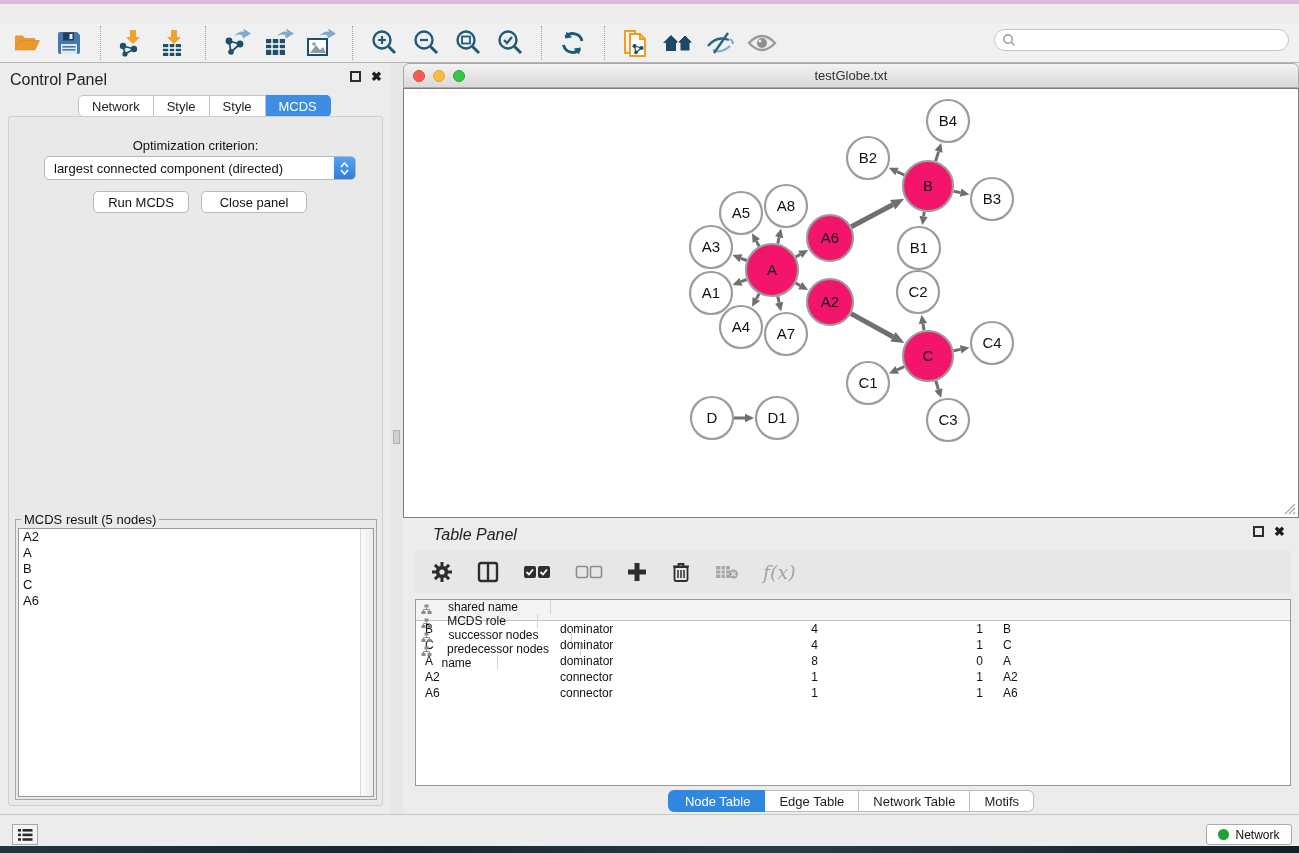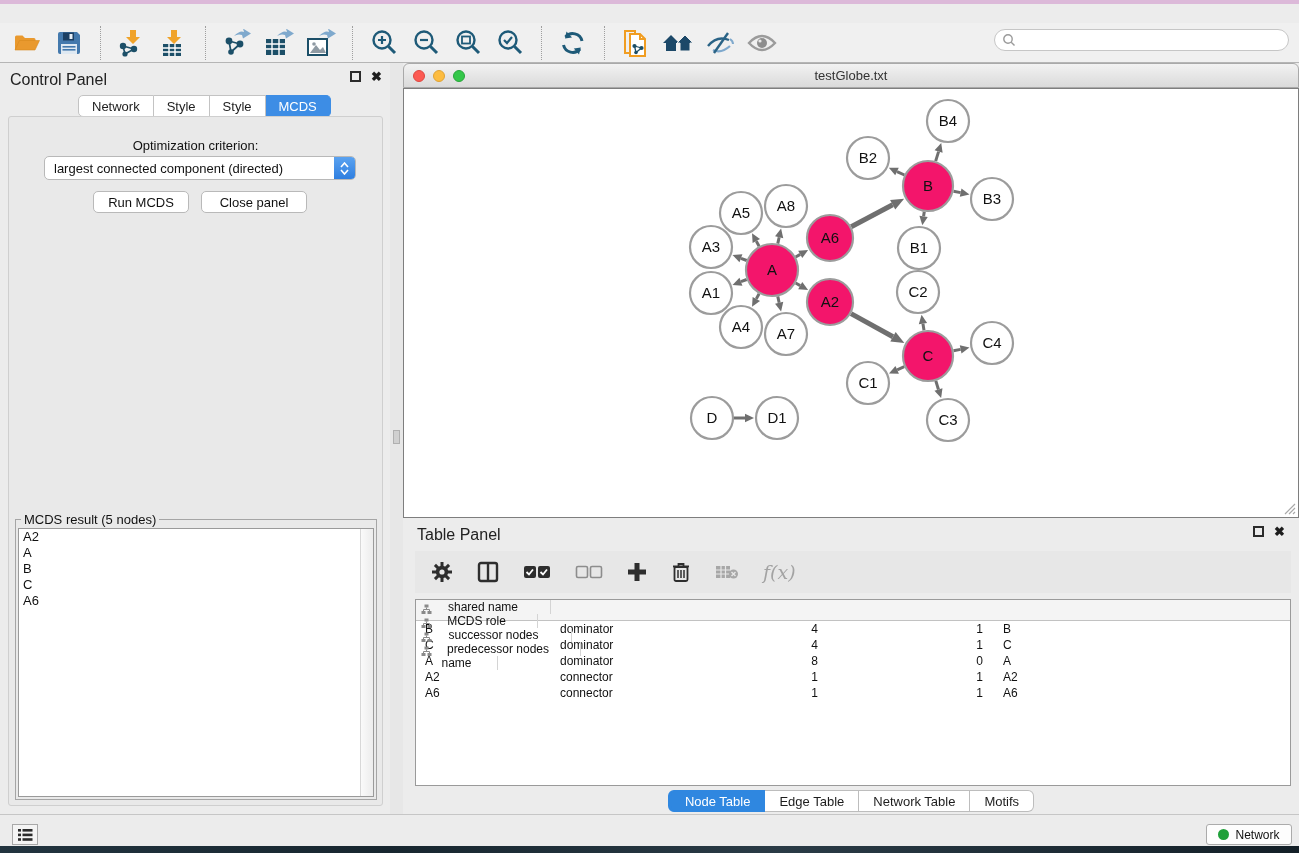--- a/index.html
+++ b/index.html
@@ -469,21 +469,21 @@
         <div class="resize-grip">
           <svg width="13" height="13" viewBox="0 0 13 13">
             <path d="M12 2 L2 12 M12 6 L6 12 M12 10 L10 12" stroke="#a9a9a9" stroke-width="1.2"></path>
           </svg>
         </div>
       </div>
     </div>
 
     <div class="tpanel">
       <div class="panel-head">
-        <div class="panel-title" style="left:14px;">Table Panel</div>
+        <div class="panel-title" style="left:30px;font-style:italic;">Table Panel</div>
         <div class="panel-icons" style="right:14px;">
           <div class="ic-float"></div>
           <div class="ic-close">✖</div>
         </div>
       </div>
 
       <div class="tp-toolbar">
         <span class="tp-ico">
           <svg width="22" height="22" viewBox="0 0 22 22">
             <g fill="#2e2e2e">

